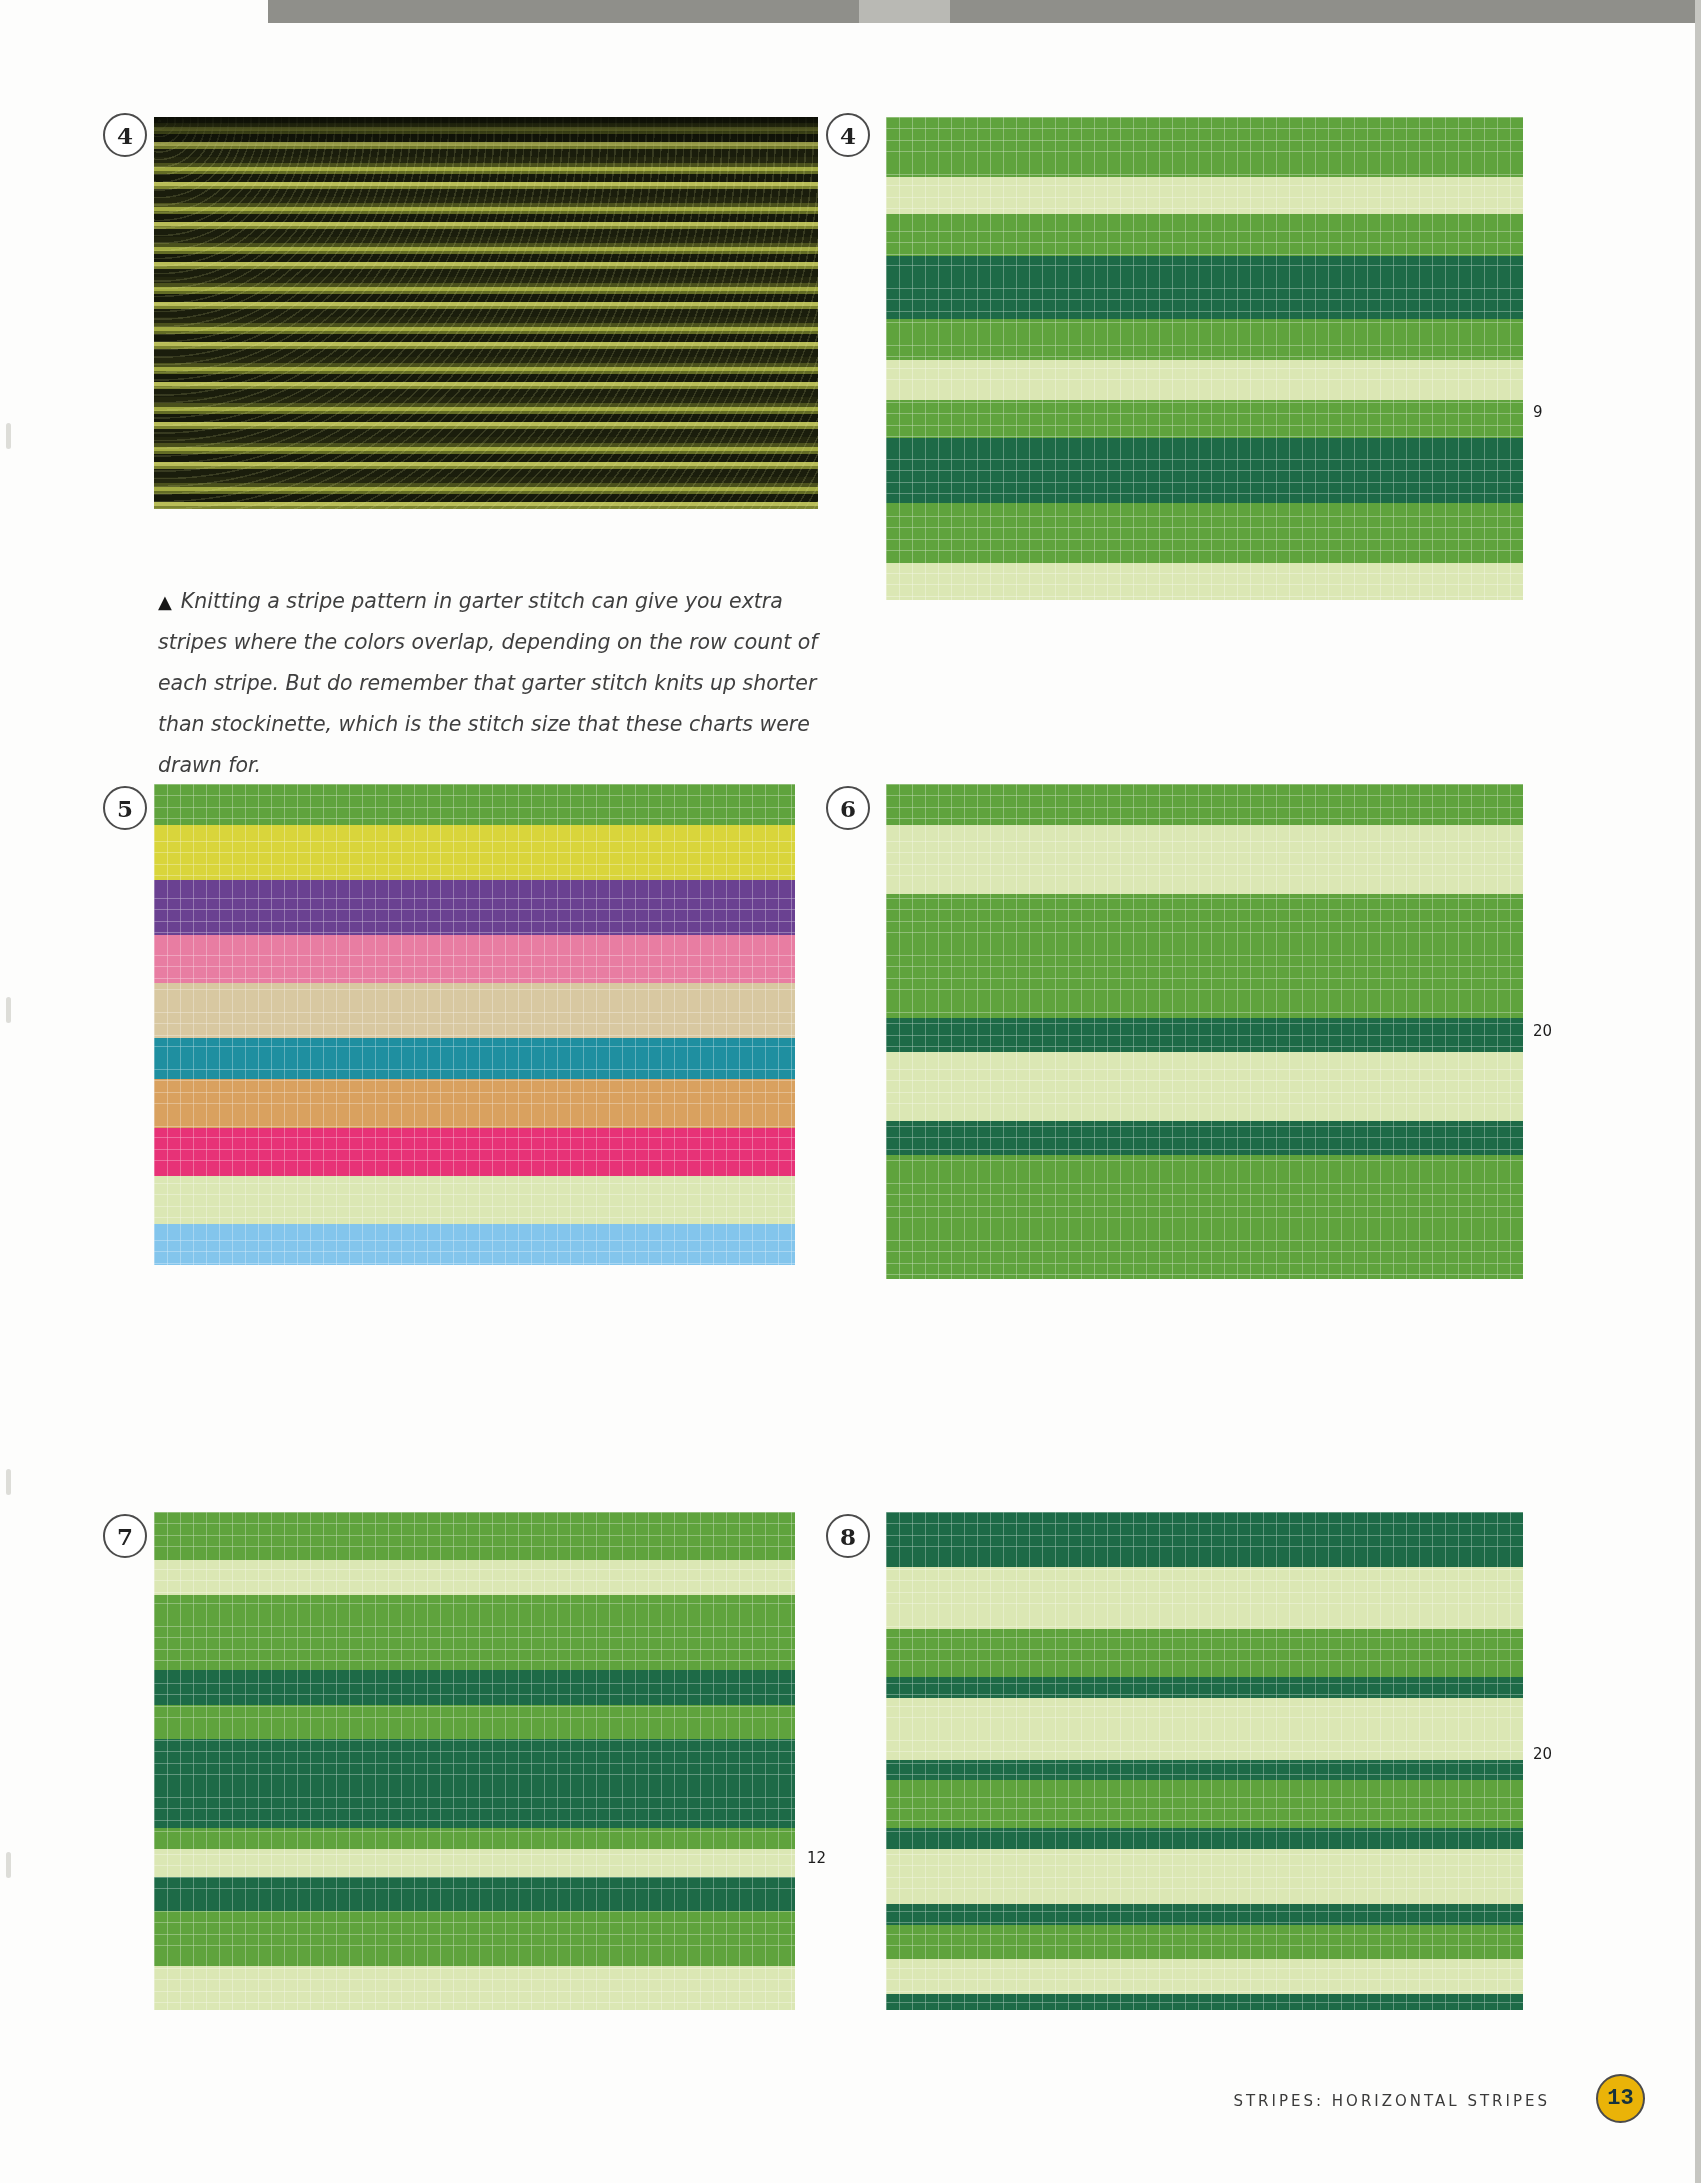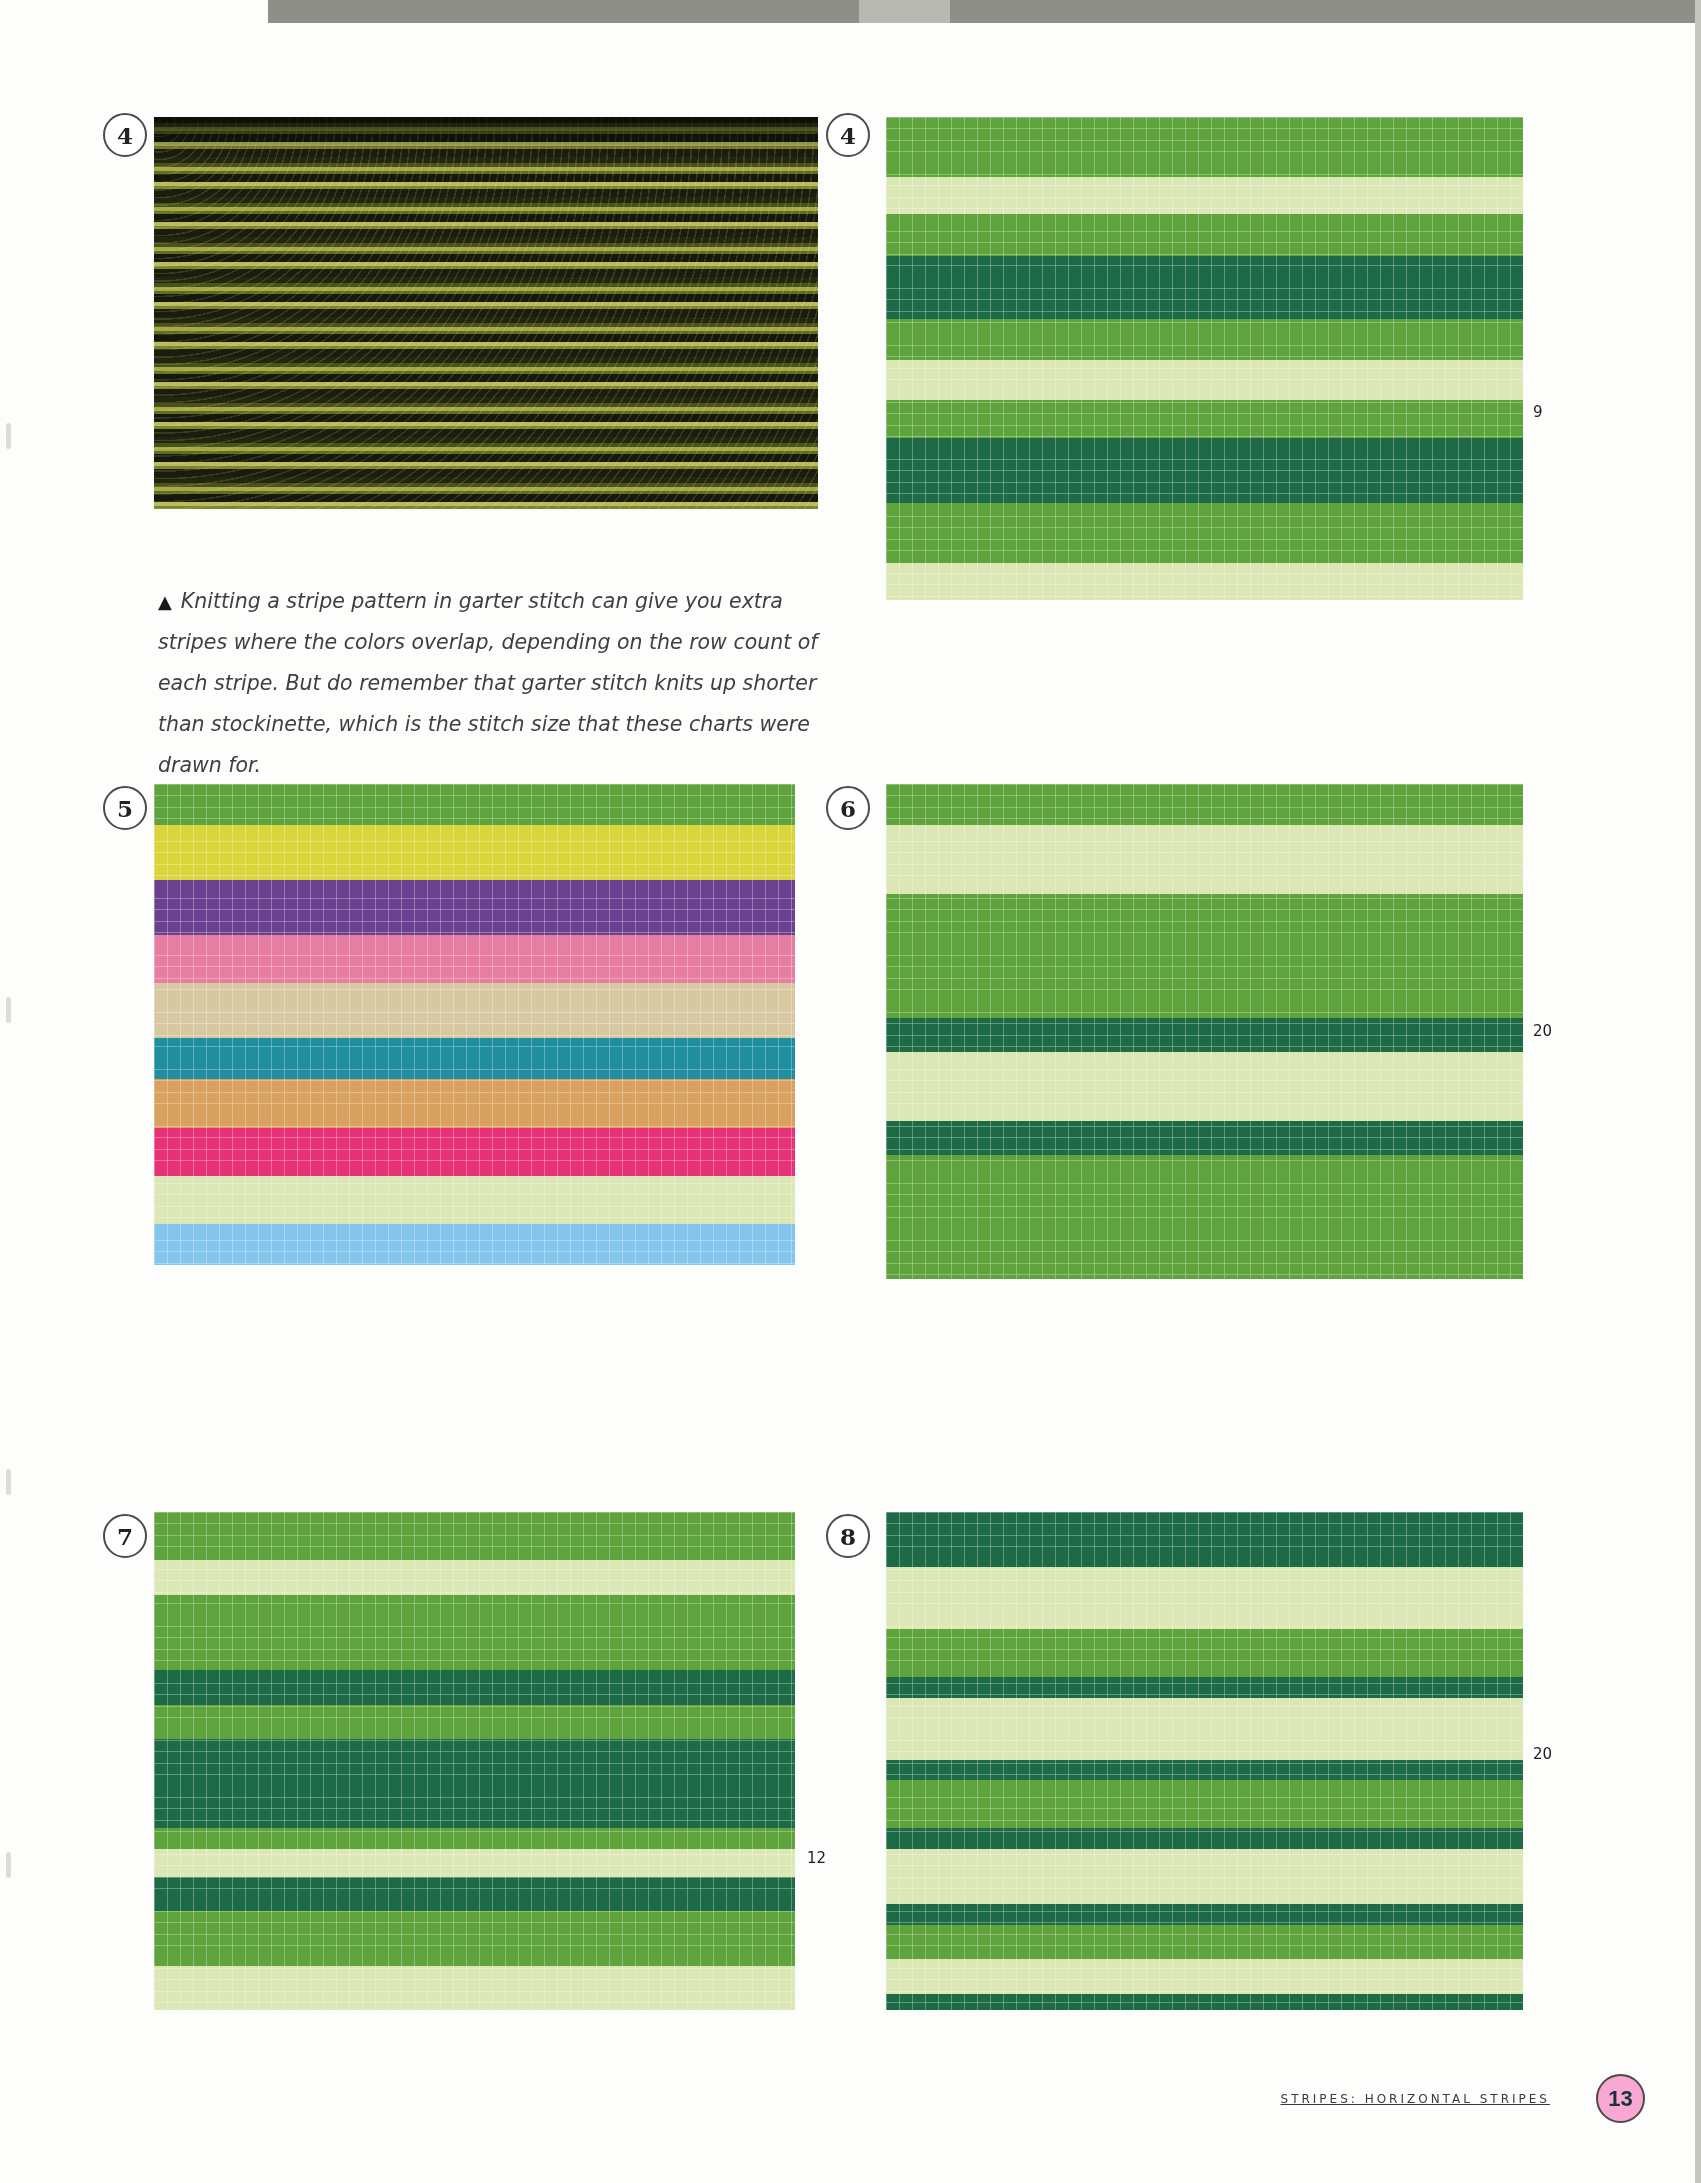--- a/index.html
+++ b/index.html
@@ -70,27 +70,27 @@
   
   .caption{
     position:absolute;left:158px;top:560px;width:684px;
     font-size:20.5px;line-height:41px;font-style:italic;color:#3f3f3f;
   }
   .caption .tri{font-style:normal;color:#161616;font-size:18px;margin-right:9px;}
 
   
   .footer-label{
     position:absolute;top:2092px;right:151px;
-    font-size:12px;letter-spacing:3px;color:#3a3a3a;text-decoration:underline;
+    font-size:15px;letter-spacing:3px;color:#3a3a3a;
   }
   .page-badge{
     position:absolute;left:1596px;top:2074px;width:49px;height:49px;border-radius:50%;
-    border:2.3px solid #4b4b4b;background:#f9a8d4;box-sizing:border-box;
+    border:2.3px solid #4b4b4b;background:#eab308;box-sizing:border-box;
     display:flex;align-items:center;justify-content:center;
-    font-family:Liberation Sans, sans-serif;font-weight:bold;font-size:22px;color:#17323c;
+    font-family:Liberation Mono, monospace;font-weight:bold;font-size:22px;color:#17323c;
   }
 </style>
 </head>
 <body>
 
 <div class="page">
 
   <div class="scan-top"></div>
   <div class="scan-top-gap"></div>
   <div class="scan-right"></div>

